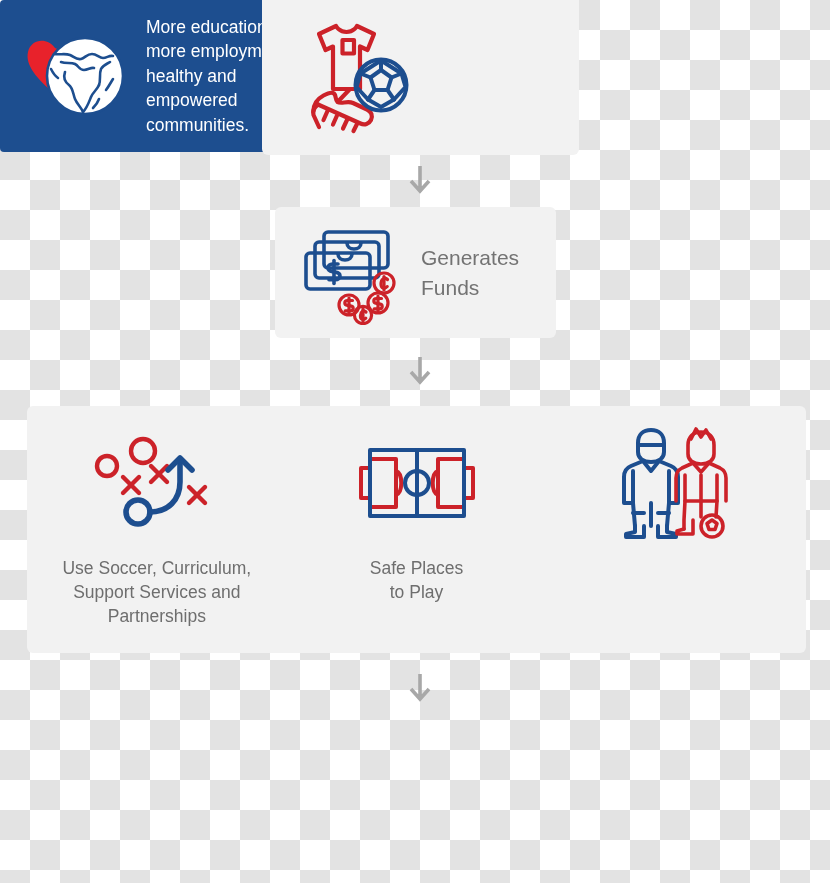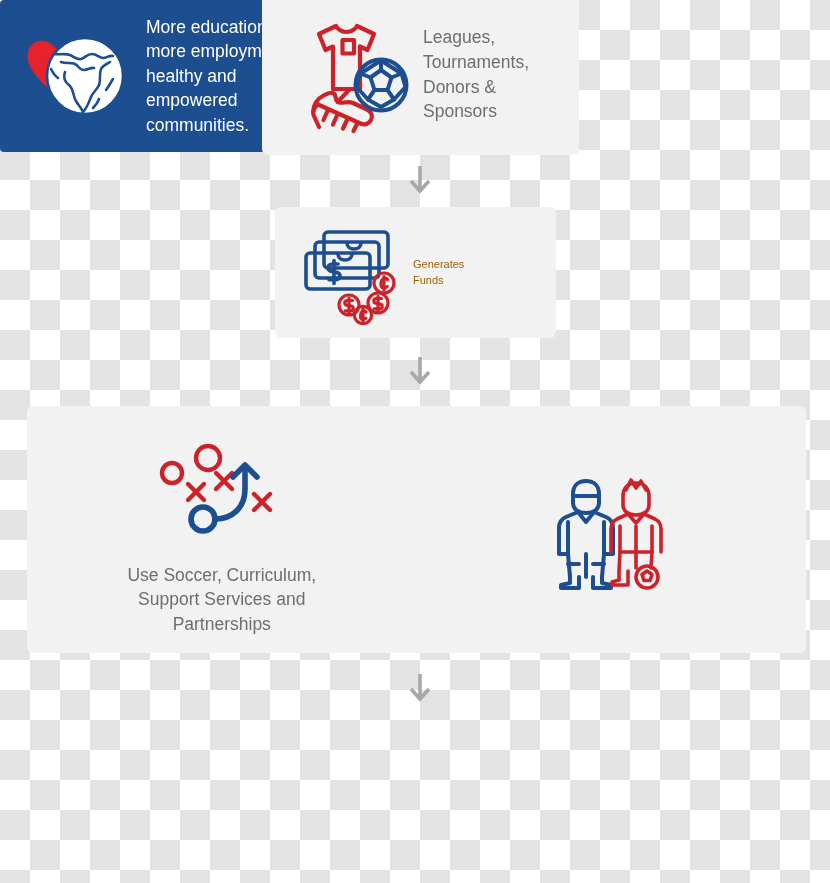--- a/index.html
+++ b/index.html
@@ -70,35 +70,35 @@
     padding: 0 10px 0 22px;
   }
   #card-funds .icon-wrap {
     width: 112px;
     flex: 0 0 112px;
     display: flex;
     align-items: center;
     justify-content: center;
   }
   #card-funds .card-text {
-    margin-left: 4px;
-    font-size: 11px;
+    margin-left: 12px;
+    font-size: 21px;
     line-height: 1.42;
-    color: #a16207;
+    color: #737373;
     white-space: pre-line;
   }
 
   
   #card-services {
     left: 27px;
     top: 406px;
     width: 779px;
     height: 247px;
     display: flex;
-    align-items: center;
+    align-items: flex-start;
     padding: 18px 0 10px 0;
   }
   #card-services .col {
     flex: 1 1 0;
     display: flex;
     flex-direction: column;
     align-items: center;
   }
   #card-services .col .icon-wrap {
     height: 118px;
@@ -187,24 +187,20 @@
           <path d="M95.5,75 L102,84.5"></path>
           <path d="M82.5,75 L76,84.5"></path>
           <path d="M78.5,62.5 L68.5,58.5"></path>
           <path d="M109.5,58.5 L113.5,72 L102,84.5"></path>
           <path d="M68.5,58.5 L64.5,72 L76,84.5"></path>
           <path d="M76,84.5 L89,92 L102,84.5"></path>
           <path d="M68.5,58.5 L89,45.5 L109.5,58.5"></path>
         </g>
       </svg>
     </div>
-    <div class="card-text">Leagues,
-Tournaments,
-Donors &amp;
-Sponsors</div>
   </div>
 
   <div class="card" id="card-funds">
     <div class="icon-wrap">
       <svg width="110" height="104" viewBox="0 0 110 104" aria-hidden="true">
         <g fill="none" stroke="#1d4e8f" stroke-width="3.6" stroke-linejoin="round" stroke-linecap="round">
           <rect x="26" y="11" width="64" height="36" rx="4"></rect>
           <rect x="17" y="21" width="64" height="36" rx="4"></rect>
           <path d="M63 22 C63 25.5 60 28 56 28 C52 28 49 25.5 49 22"></path>
           <rect x="8" y="32" width="64" height="36" rx="4"></rect>
@@ -252,20 +248,41 @@
             <path d="M68 82 C86 82 98 70 98 52 L98 32"></path>
             <path d="M86 40 L98 28 L110 40"></path>
           </g>
         </svg>
       </div>
       <div class="col-text">Use Soccer, Curriculum,
 Support Services and
 Partnerships</div>
     </div>
 
+    <div class="col" id="col-safe-places">
+      <div class="icon-wrap">
+        <svg width="122" height="78" viewBox="0 0 122 78" aria-hidden="true">
+          <g fill="none" stroke="#cc2229" stroke-width="4" stroke-linejoin="round" stroke-linecap="round">
+            <rect x="14" y="15" width="26" height="48"></rect>
+            <path d="M40 27 C47 29.5 47 48.5 40 51"></path>
+            <path d="M14 24 L5 24 L5 54 L14 54"></path>
+            <rect x="82" y="15" width="26" height="48"></rect>
+            <path d="M82 27 C75 29.5 75 48.5 82 51"></path>
+            <path d="M108 24 L117 24 L117 54 L108 54"></path>
+          </g>
+          <g fill="none" stroke="#1d4e8f" stroke-width="4" stroke-linejoin="round" stroke-linecap="round">
+            <rect x="14" y="6" width="94" height="66"></rect>
+            <path d="M61 6 L61 72"></path>
+            <circle cx="61" cy="39" r="12"></circle>
+          </g>
+        </svg>
+      </div>
+      <div class="col-text">Safe Places
+to Play</div>
+    </div>
 
     <div class="col" id="col-coaches">
       <div class="icon-wrap">
         <svg width="126" height="116" viewBox="0 0 126 116" aria-hidden="true">
 
           <g fill="none" stroke="#1d4e8f" stroke-width="4" stroke-linejoin="round" stroke-linecap="round">
             <path d="M25 18 C25 10 30 5 38 5 C46 5 51 10 51 18 L51 27 C51 33 46 37 38 37 C30 37 25 33 25 27 Z"></path>
             <path d="M25 20 L51 20"></path>
             <path d="M30 36 L38 46 L46 36"></path>
             <path d="M30 36 L18 41 C13 43 11 47 11 52 L11 78 L20 78"></path>

